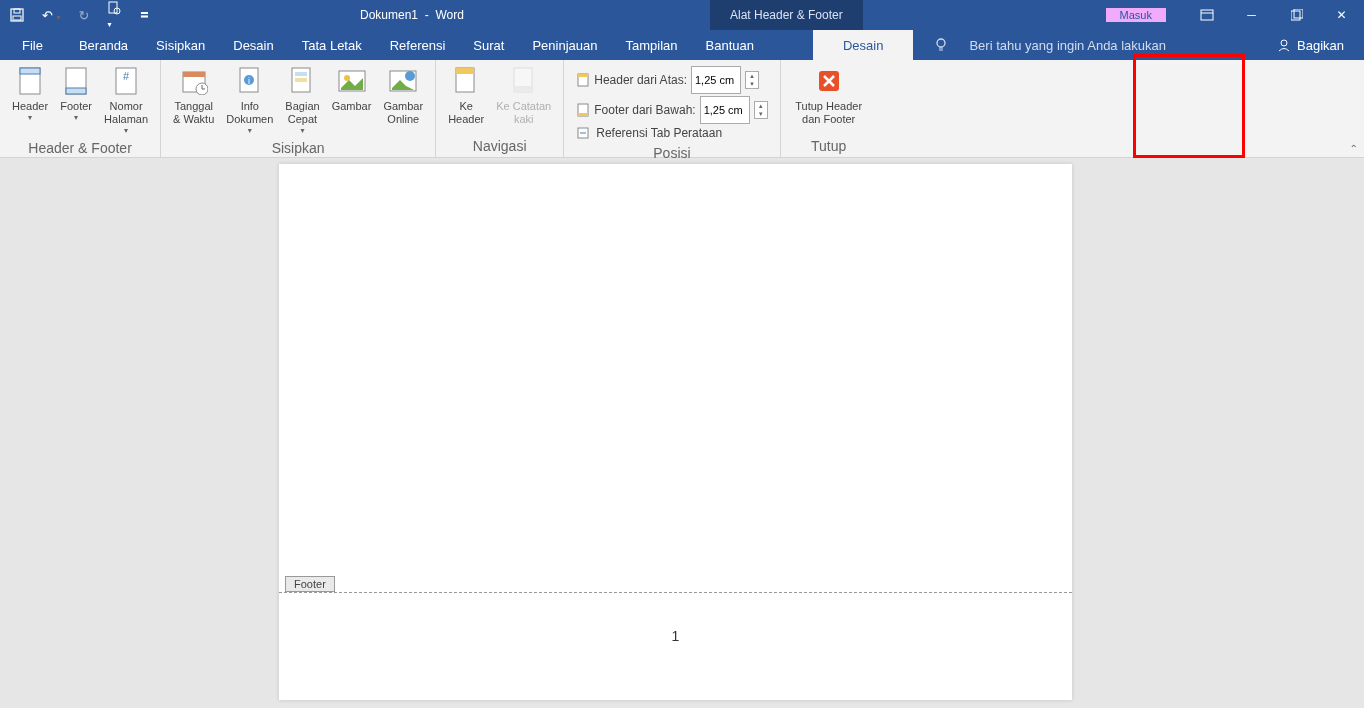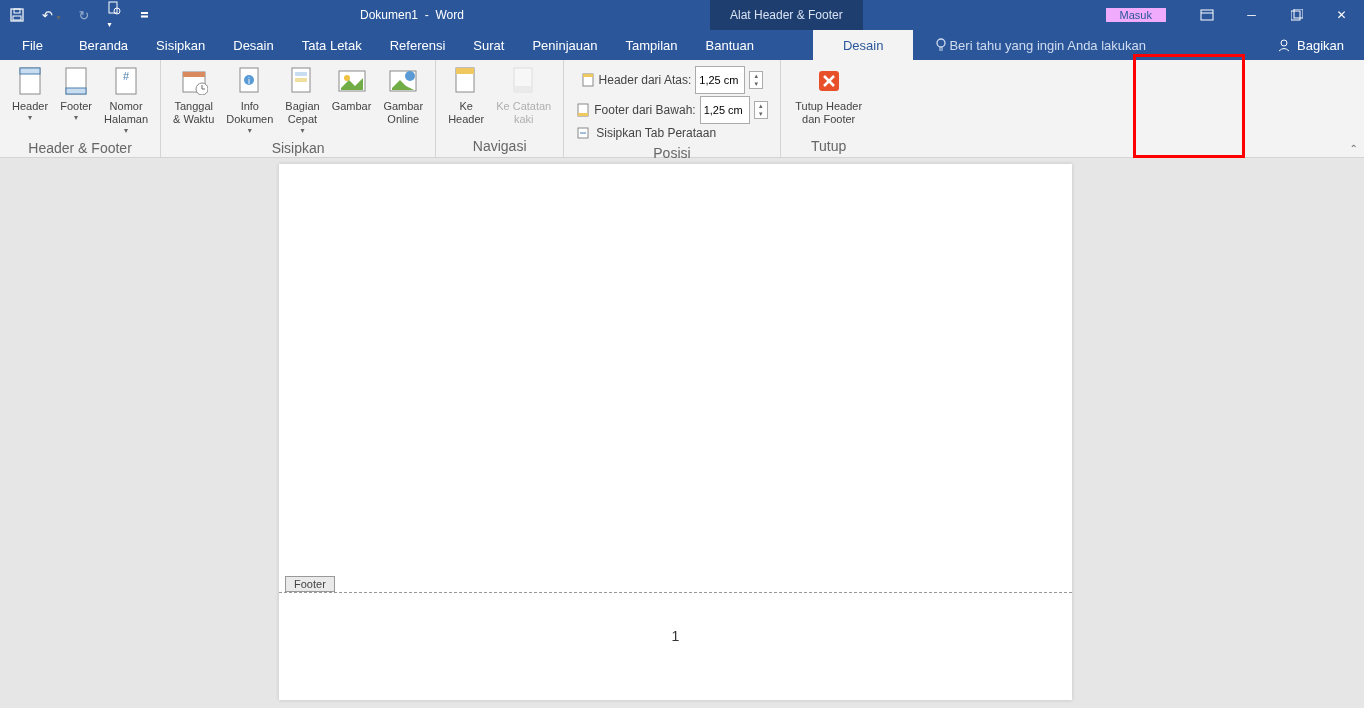--- a/index.html
+++ b/index.html
@@ -9,34 +9,34 @@
 .qat-icon{color:#fff;font-size:13px;}
 .title-text{position:absolute;left:360px;}
 .contextual{position:absolute;left:710px;height:30px;display:flex;align-items:center;background:#1e3e70;padding:0 20px;color:#d8e2f3;}
 .window-controls{position:absolute;right:0;display:flex;align-items:center;gap:0;}
 .masuk-btn{background:#f0abfc;color:#2b579a;font-size:11px;padding:1px 14px;margin-right:18px;}
 .win-btn{width:45px;height:30px;display:flex;align-items:center;justify-content:center;color:#fff;font-size:12px;}
 .menu-bar{height:30px;background:#2b579a;display:flex;align-items:center;color:#fff;font-size:13px;}
 .menu-item{padding:0 14px;height:30px;display:flex;align-items:center;cursor:pointer;}
 .menu-item.file{padding-left:22px;padding-right:22px;}
 .menu-item.active{background:#f3f3f3;color:#2b579a;}
-.tell-me{display:flex;align-items:center;color:#d0dcef;margin-left:20px;gap:0;}
+.tell-me{display:flex;align-items:center;color:#d0dcef;margin-left:20px;gap:20px;}
 .bagikan{margin-left:auto;padding-right:20px;display:flex;align-items:center;gap:6px;text-align:center;}
 .ribbon{height:98px;background:#f3f3f3;border-bottom:1px solid #d4d4d4;display:flex;position:relative;}
 .group{display:flex;flex-direction:column;align-items:center;border-right:1px solid #d4d4d4;padding:3px 6px 0 6px;}
 .group-items{display:flex;flex:1;align-items:flex-start;}
 .group-label{font-size:14px;color:#666;padding:2px 0 3px;}
 .big-btn{display:flex;flex-direction:column;align-items:center;justify-content:flex-start;padding:2px 6px;min-width:44px;text-align:center;font-size:11px;color:#444;line-height:1.2;cursor:pointer;}
 .big-btn .ico{width:32px;height:32px;margin-bottom:3px;display:flex;align-items:center;justify-content:center;}
 .big-btn.disabled{color:#b0b0b0;}
 .small-list{display:flex;flex-direction:column;gap:2px;padding:3px 6px;}
 .small-item{display:flex;align-items:center;gap:6px;font-size:12px;color:#444;cursor:pointer;}
 .small-item.disabled{color:#b0b0b0;}
 .small-item input[type=checkbox]{width:13px;height:13px;}
-.spin{display:flex;align-items:center;gap:4px;justify-content:center;}
+.spin{display:flex;align-items:center;gap:4px;}
 .spin input{width:50px;height:28px;font-size:11px;border:1px solid #ababab;padding:0 3px;}
 .spinbtn{width:14px;height:18px;border:1px solid #ababab;background:#fff;font-size:7px;display:flex;flex-direction:column;}
 .spinbtn span{flex:1;display:flex;align-items:center;justify-content:center;color:#666;}
 .highlight-box{position:absolute;border:3px solid #ff0000;pointer-events:none;}
 .arrow-red{position:absolute;pointer-events:none;}
 .document-area{position:absolute;top:158px;left:0;right:0;bottom:0;background:#e6e6e6;overflow:hidden;}
 .page{position:absolute;left:279px;top:6px;width:793px;height:536px;background:#fff;box-shadow:0 0 4px rgba(0,0,0,0.15);}
 .footer-line{position:absolute;left:0;right:0;top:428px;border-top:1px dashed #999;}
 .footer-tag{position:absolute;left:6px;top:412px;background:#eaeaea;border:1px solid #999;font-size:11px;padding:1px 8px;color:#444;}
 .page-num{position:absolute;left:0;right:0;top:464px;text-align:center;font-size:14px;color:#333;}
@@ -273,21 +273,21 @@
           <div class="spinbtn">
               <span>▴</span>
               <span>▾</span>
             </div>
         </div>
         <div class="small-item">
           <svg width="14" height="14">
               <rect x="2" y="2" width="10" height="10" fill="#fff" stroke="#8a8a8a"></rect>
               <line x1="4" y1="7" x2="10" y2="7" stroke="#4a7eb0"></line>
             </svg>
-          <span>Sisipkan Tab Perataan</span>
+          <span>Referensi Tab Perataan</span>
         </div>
       </div>
     </div>
     <div class="group-label">Posisi</div>
   </div>
 
   <div class="group" style="border-right:none">
     <div class="group-items">
       <div class="big-btn" style="min-width:84px">
         <div class="ico">

